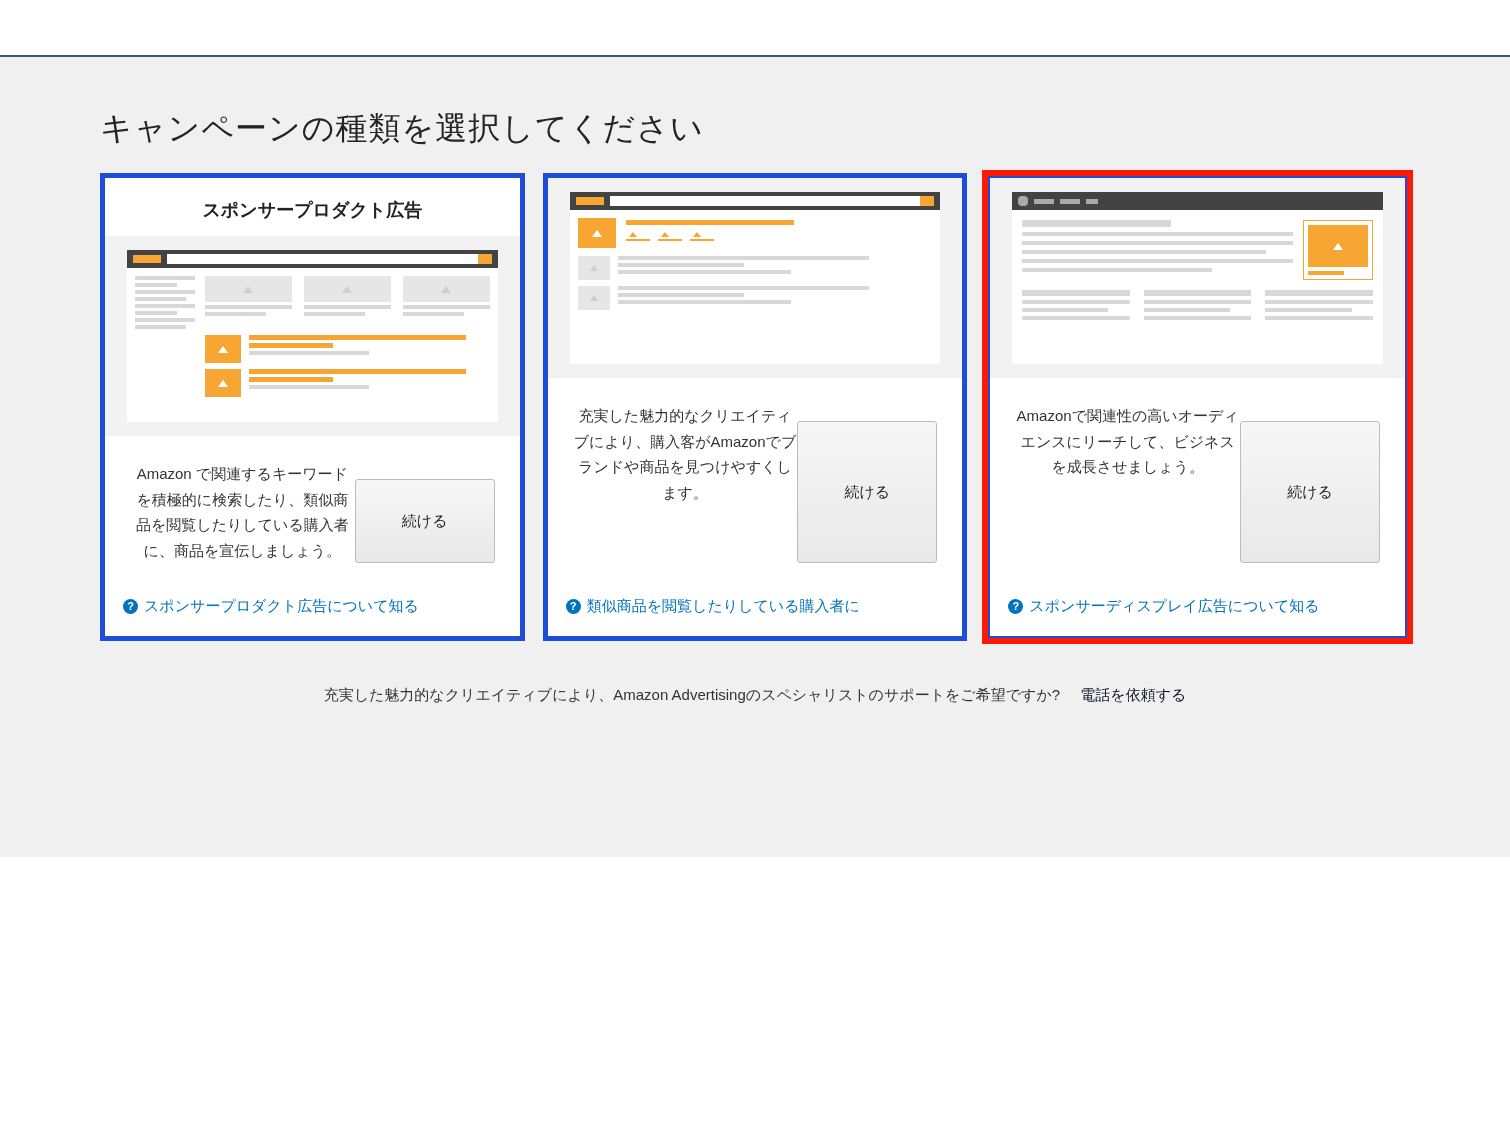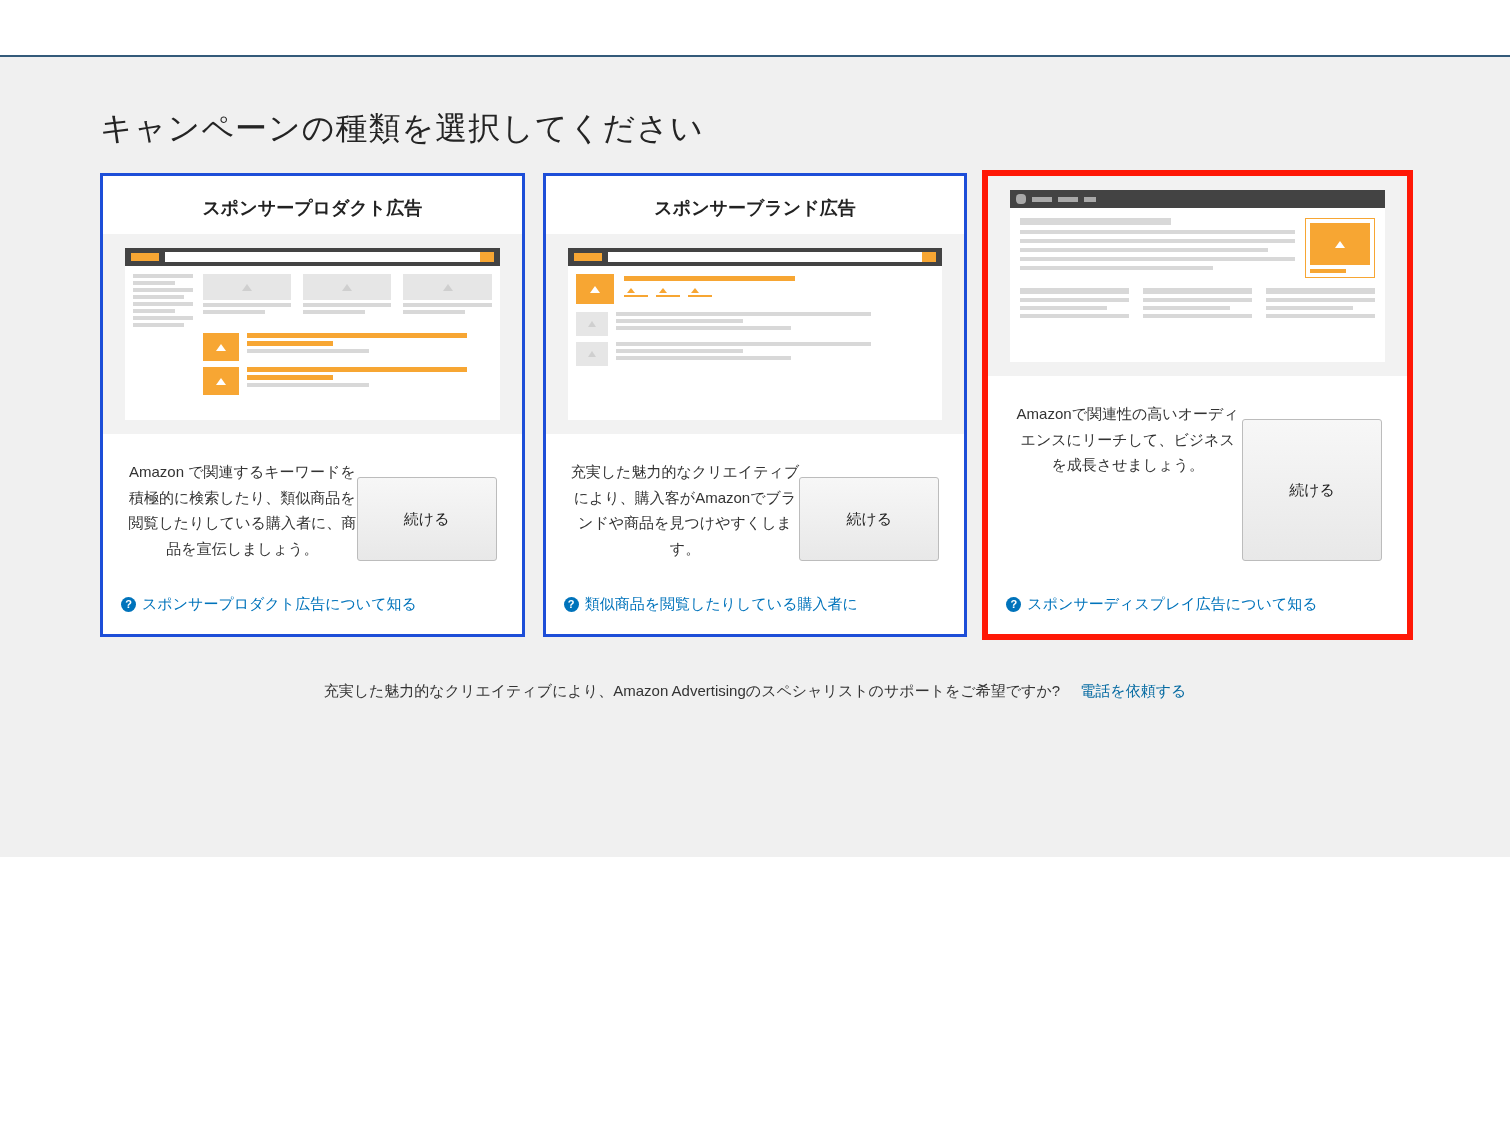--- a/index.html
+++ b/index.html
@@ -29,21 +29,21 @@
       letter-spacing: 1px;
     }
     .cards-row {
       display: flex;
       gap: 18px;
       margin-bottom: 45px;
     }
     .card {
       flex: 1;
       background: #fff;
-      border: 3px solid #1d4ed8;
+      border: 5px solid #1d4ed8;
       display: flex;
       flex-direction: column;
       position: relative;
       justify-content: flex-end;
     }
     .card.highlighted {
       outline: 6px solid #ff1806;
       outline-offset: -3px;
     }
     .card-title {
@@ -361,21 +361,21 @@
       font-size: 15px;
       text-decoration: none;
       cursor: pointer;
     }
     .footer-text {
       text-align: center;
       font-size: 15px;
       color: #333;
     }
     .footer-link {
-      color: #0369a1;
+      color: #0f172a;
       text-decoration: none;
       cursor: pointer;
       margin-left: 16px;
     }
   </style>
 </head>
 <body>
 
 <div class="top-border"></div>
 
@@ -453,21 +453,20 @@
         <div class="card-description">Amazon で関連するキーワードを積極的に検索したり、類似商品を閲覧したりしている購入者に、商品を宣伝しましょう。</div>
         <button class="continue-button">続ける</button>
       </div>
       <div class="learn-more-row">
         <span class="help-icon">?</span>
         <a class="learn-more-link">スポンサープロダクト広告について知る</a>
       </div>
     </div>
 
     <div class="card">
-      <div class="card-title">スポンサーブランド広告</div>
       <div class="illustration-area">
         <div class="mini-header">
           <div class="logo"></div>
           <div class="search"></div>
         </div>
         <div class="ill2-body">
           <div class="ill2-banner">
             <div class="ill2-banner-img">
                 <div class="tri"></div>
               </div>

